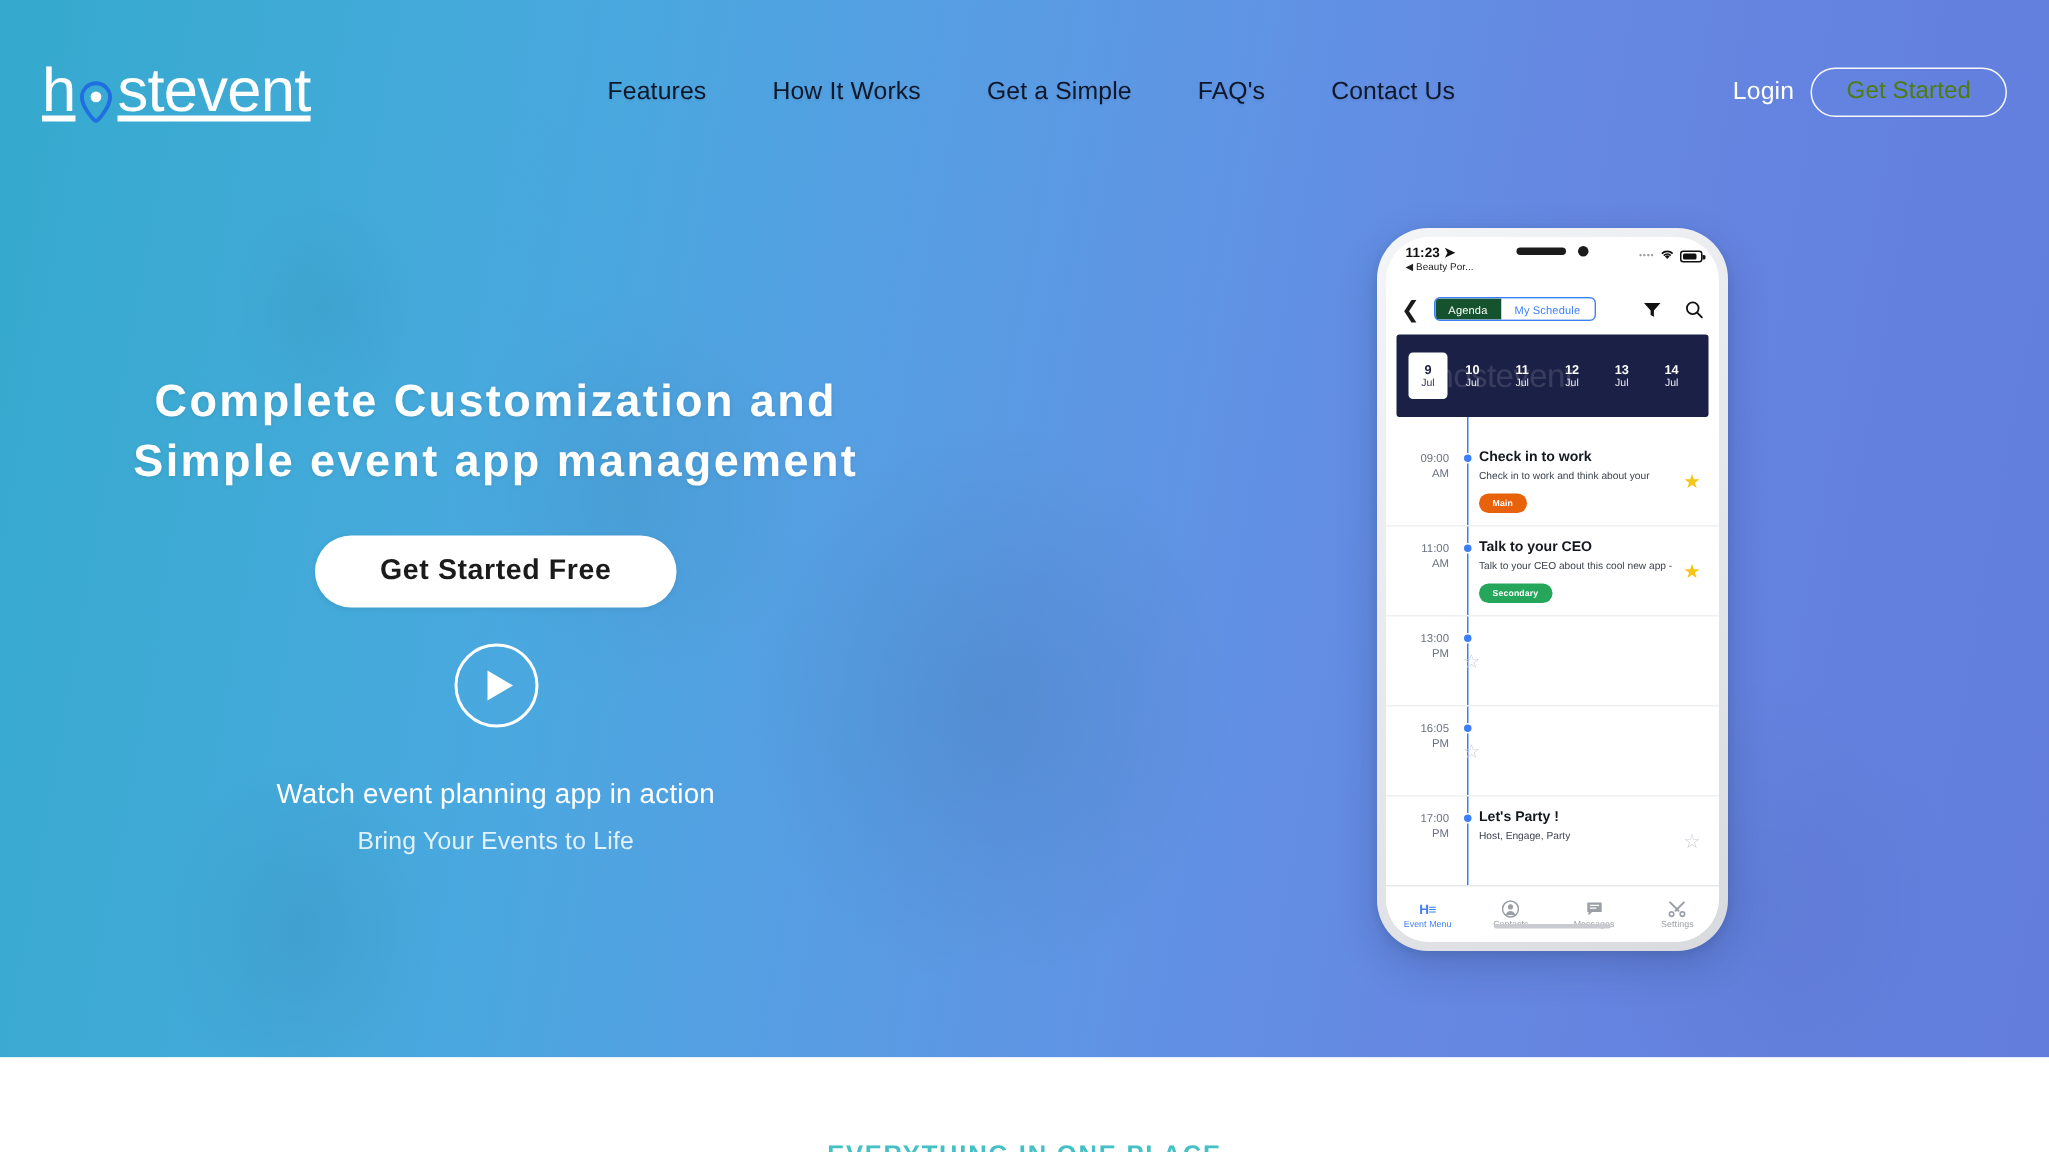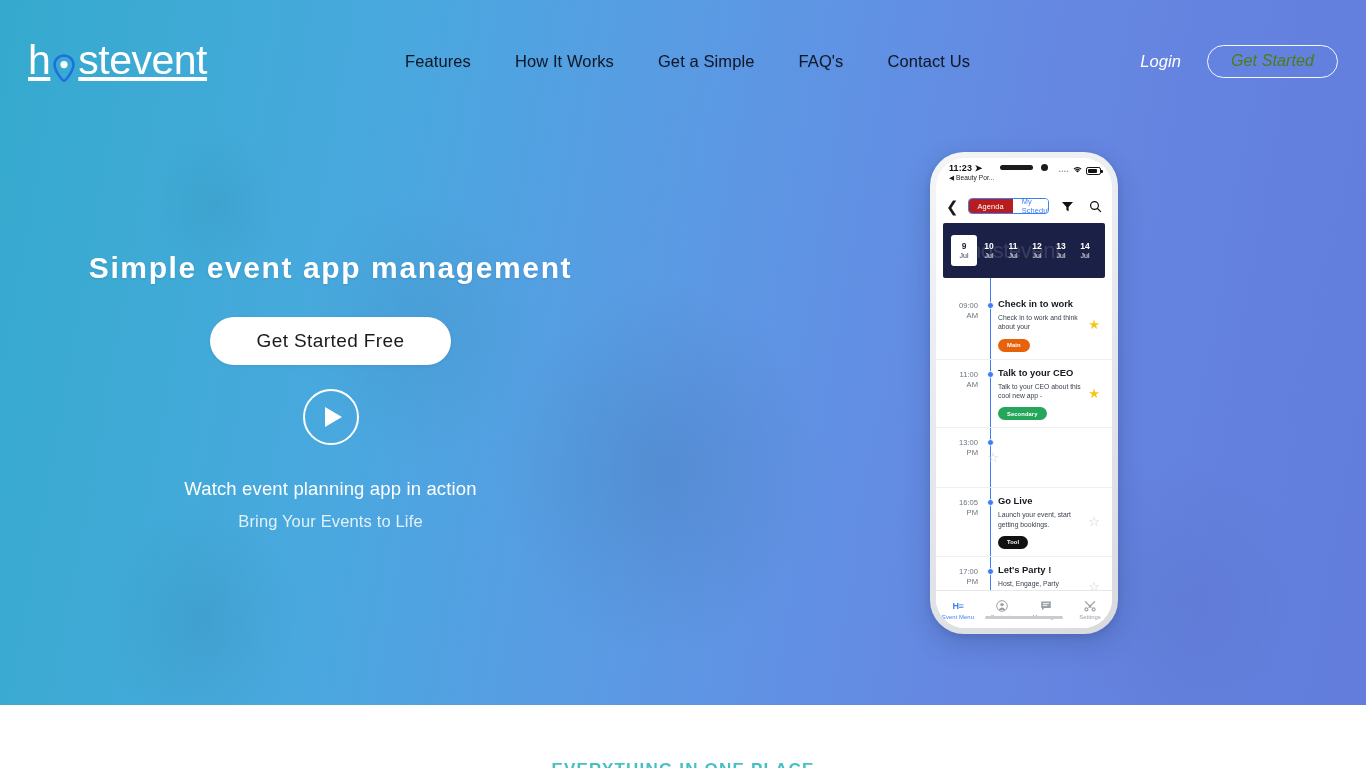--- a/index.html
+++ b/index.html
@@ -85,21 +85,21 @@
     margin-left:176px;
   }
   .nav-links a {
     color:#0f172a; text-decoration:none;
     font-size:16.5px; font-weight:400;
     padding:0 22px; letter-spacing:.1px;
     white-space:nowrap;
     text-shadow:0 1px 2px rgba(0,0,0,.07);
   }
   .nav-right {
-    margin-left:auto; display:flex; align-items:center; gap:26px;font-style:italic;
+    margin-left:auto; display:flex; align-items:center; gap:11px;
   }
   .nav-login {
     color:#fff; text-decoration:none; font-size:16.5px;
     letter-spacing:.1px;
   }
   .nav-cta {
     display:inline-flex; align-items:center; justify-content:center;
     height:33px; padding:0 23px;
     border:1.4px solid rgba(255,255,255,.95);
     border-radius:20px; color:#4d7c0f;
@@ -116,21 +116,21 @@
     color:#fff; font-size:30px; font-weight:600;
     line-height:40px; letter-spacing:1.6px;
     text-shadow:0 1px 3px rgba(0,0,0,.10);
   }
   .hero-h1 .l2 { display:block; }
   .hero-btn {
     display:inline-flex; align-items:center; justify-content:center;
     margin-top:29px;
     width:241px; height:48px; border-radius:26px;
     background:#fff; color:#1b1b1b;
-    font-size:19px; font-weight:400; letter-spacing:.4px;
+    font-size:19px; font-weight:700; letter-spacing:.4px;
     border:none; cursor:pointer;
     font-family:"Liberation Sans", sans-serif;
     box-shadow:0 1px 4px rgba(0,0,0,.07);
   }
   .play-wrap {
     margin:24px auto 0; width:56px; height:56px;
     border:2.2px solid #fff; border-radius:50%;
     display:flex; align-items:center; justify-content:center;
     cursor:pointer;
   }
@@ -146,21 +146,21 @@
     font-size:18.5px; letter-spacing:.15px;
   }
   .bring-line {
     margin-top:12px; color:rgba(255,255,255,.84);
     font-size:16.5px; letter-spacing:.15px;
   }
 
   
   .phone {
     position:absolute; left:918px; top:152px;
-    width:188px; height:482px; z-index:15;margin-left:12px;
+    width:234px; height:482px; z-index:15;
   }
   .phone-frame {
     position:absolute; inset:0;
     border-radius:34px;
     background:linear-gradient(140deg,#f4f5f7 0%,#e7e8ec 48%,#d9dade 100%);
     box-shadow:0 10px 28px rgba(20,35,70,.20), 0 2px 6px rgba(20,35,70,.12);
     padding:6px;
   }
   .phone-screen {
     position:absolute; left:6px; top:6px; right:6px; bottom:6px;
@@ -203,21 +203,21 @@
   }
   .tb-back { font-size:15px; color:#1b1b1b; line-height:1; cursor:pointer; font-weight:300; }
   .seg {
     display:flex; margin-left:3px; border:1px solid #3b7ef6;
     border-radius:4px; overflow:hidden; height:16px;
   }
   .seg div {
     font-size:7.4px; display:flex; align-items:center; justify-content:center;
     padding:0 9px; cursor:pointer; letter-spacing:.1px;
   }
-  .seg .on { background:#b91c1c; color:#fff; }
+  .seg .on { background:#14532d; color:#fff; }
   .seg .off { background:#fff; color:#3b7ef6; }
   .tb-sp { flex:1; }
   .tb-ic { cursor:pointer; display:flex; align-items:center; }
 
   
   .dates {
     height:55px; flex:none; position:relative;
     background:#1b2046; margin:3px 7px 0 7px; border-radius:2px;
     display:flex; align-items:center; padding:0 8px; overflow:hidden;
   }
@@ -327,20 +327,21 @@
     </div>
 
     <div class="nav-right">
       <a href="#" class="nav-login">Login</a>
       <a href="#" class="nav-cta">Get Started</a>
     </div>
   </div>
 
   <div class="hero-left">
     <h1 class="hero-h1">
+      <span>Complete Customization and</span>
       <span class="l2">Simple event app management</span>
     </h1>
 
     <button class="hero-btn">Get Started Free</button>
 
     <div class="play-wrap">
       <span class="play-tri"></span>
     </div>
 
     <div class="watch-line">Watch event planning app in action</div>
@@ -467,25 +468,20 @@
               <span class="star-o">☆</span>
             </div>
         </div>
 
         <div class="ag-row">
           <div class="ag-time">
             <div>16:05</div>
             <div>PM</div>
           </div>
           <span class="ag-dot"></span>
-          <div class="ag-body">
-            <div class="ag-title">Go Live</div>
-            <div class="ag-desc">Launch your event, start getting bookings.</div>
-            <span class="ag-tag" id="tag3" style="background: rgb(17, 17, 17);">Tool</span>
-          </div>
           <div class="ag-star">
               <span class="star-o">☆</span>
             </div>
         </div>
 
         <div class="ag-row">
           <div class="ag-time">
             <div>17:00</div>
             <div>PM</div>
           </div>

